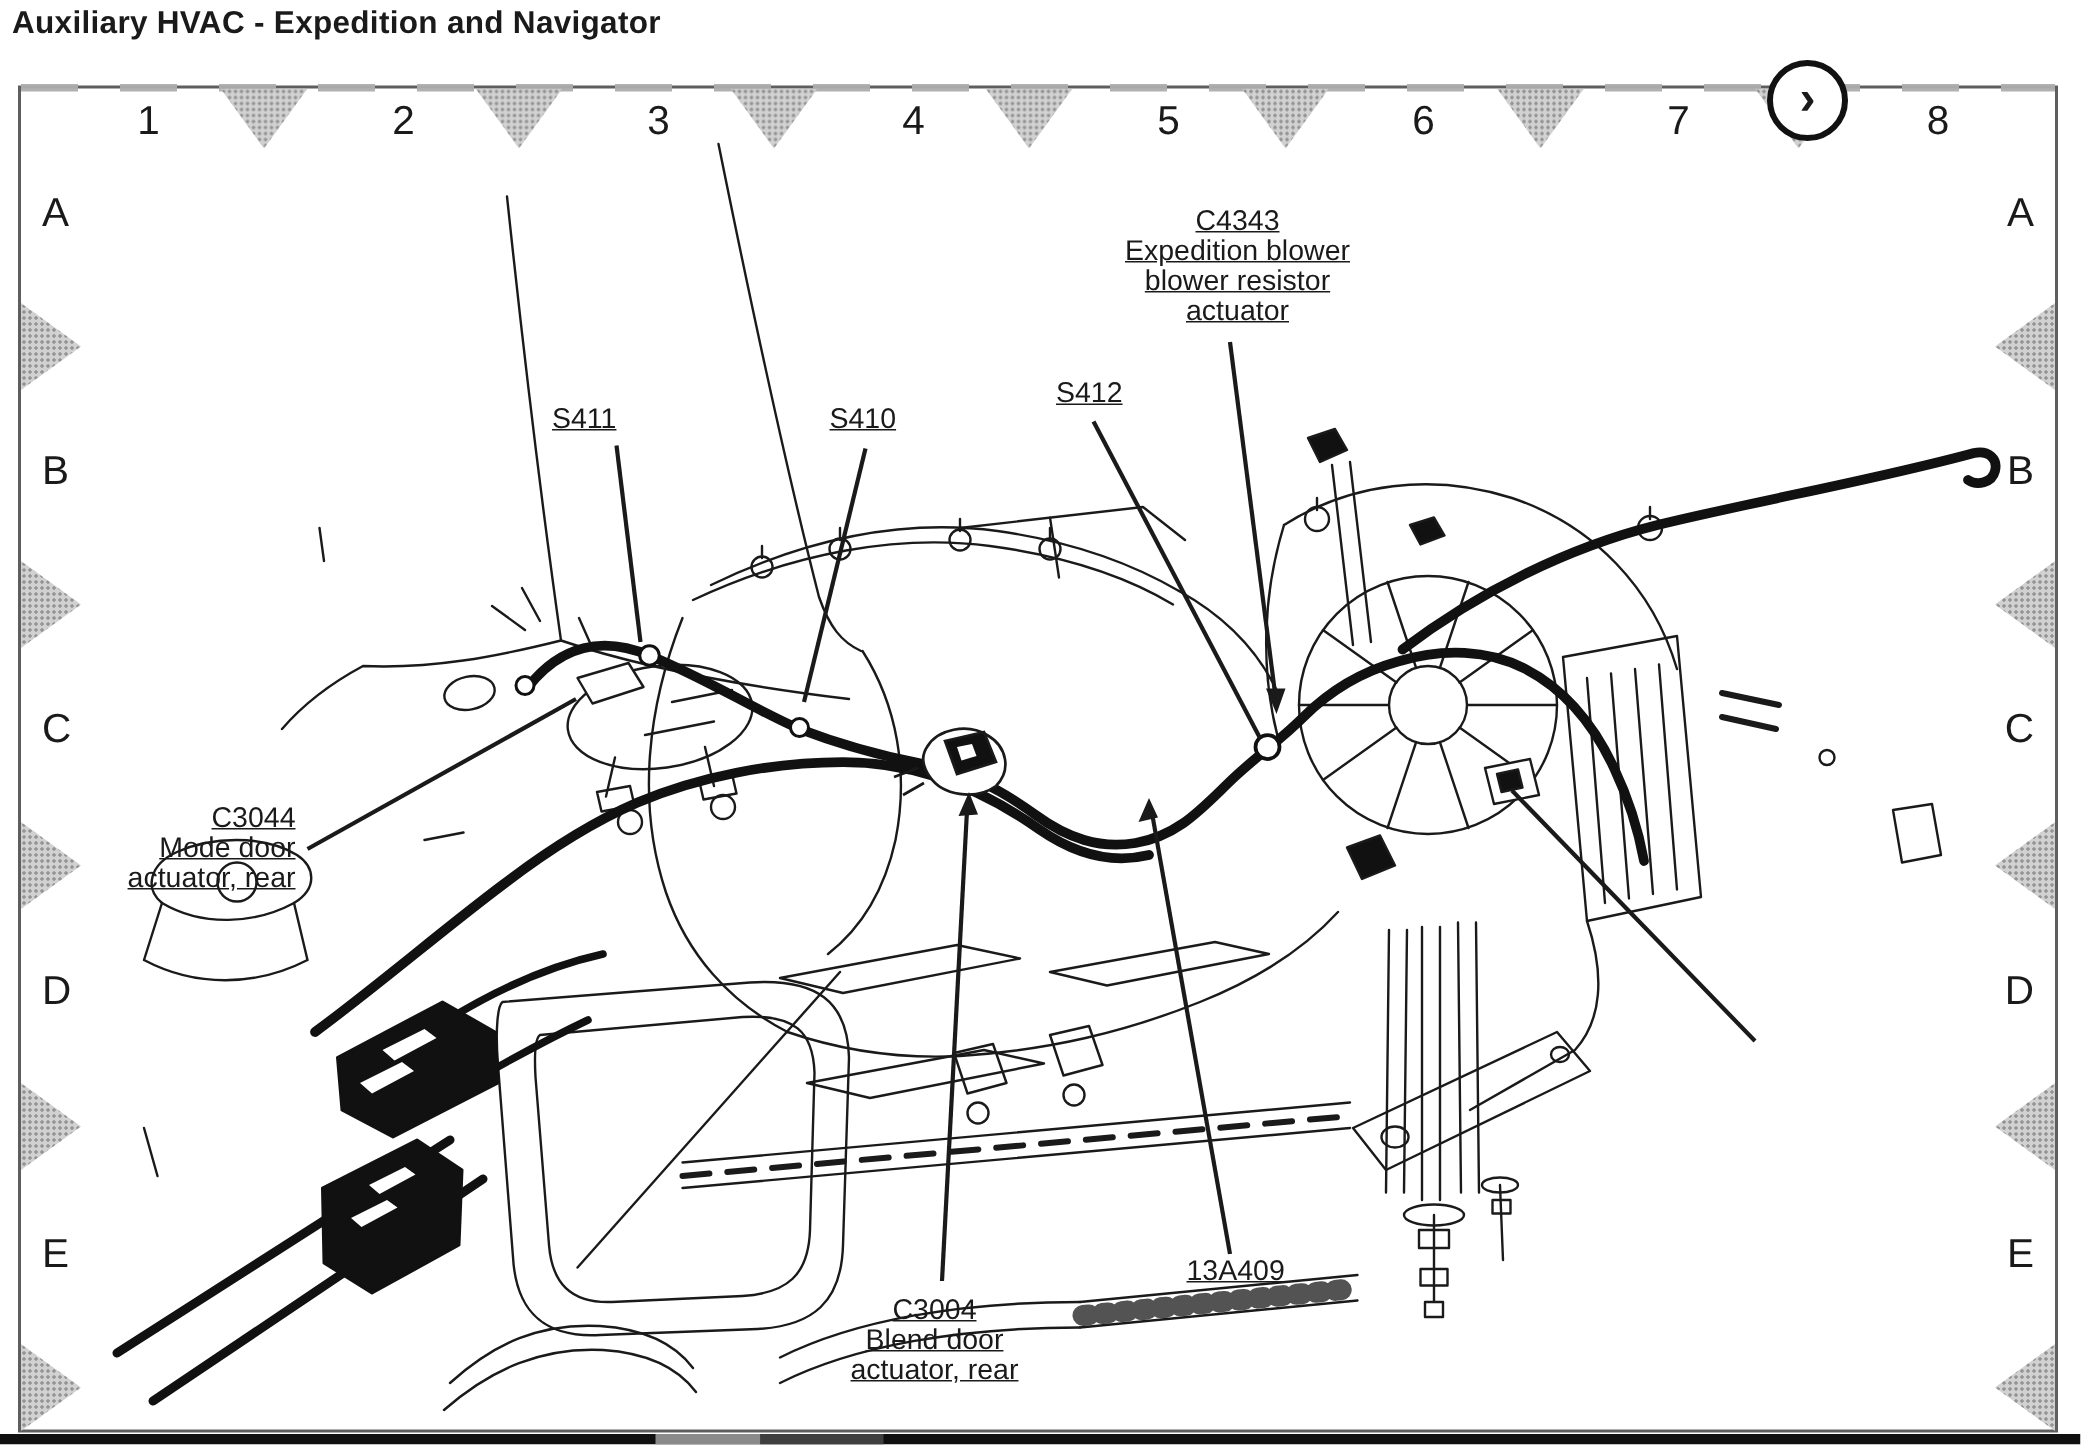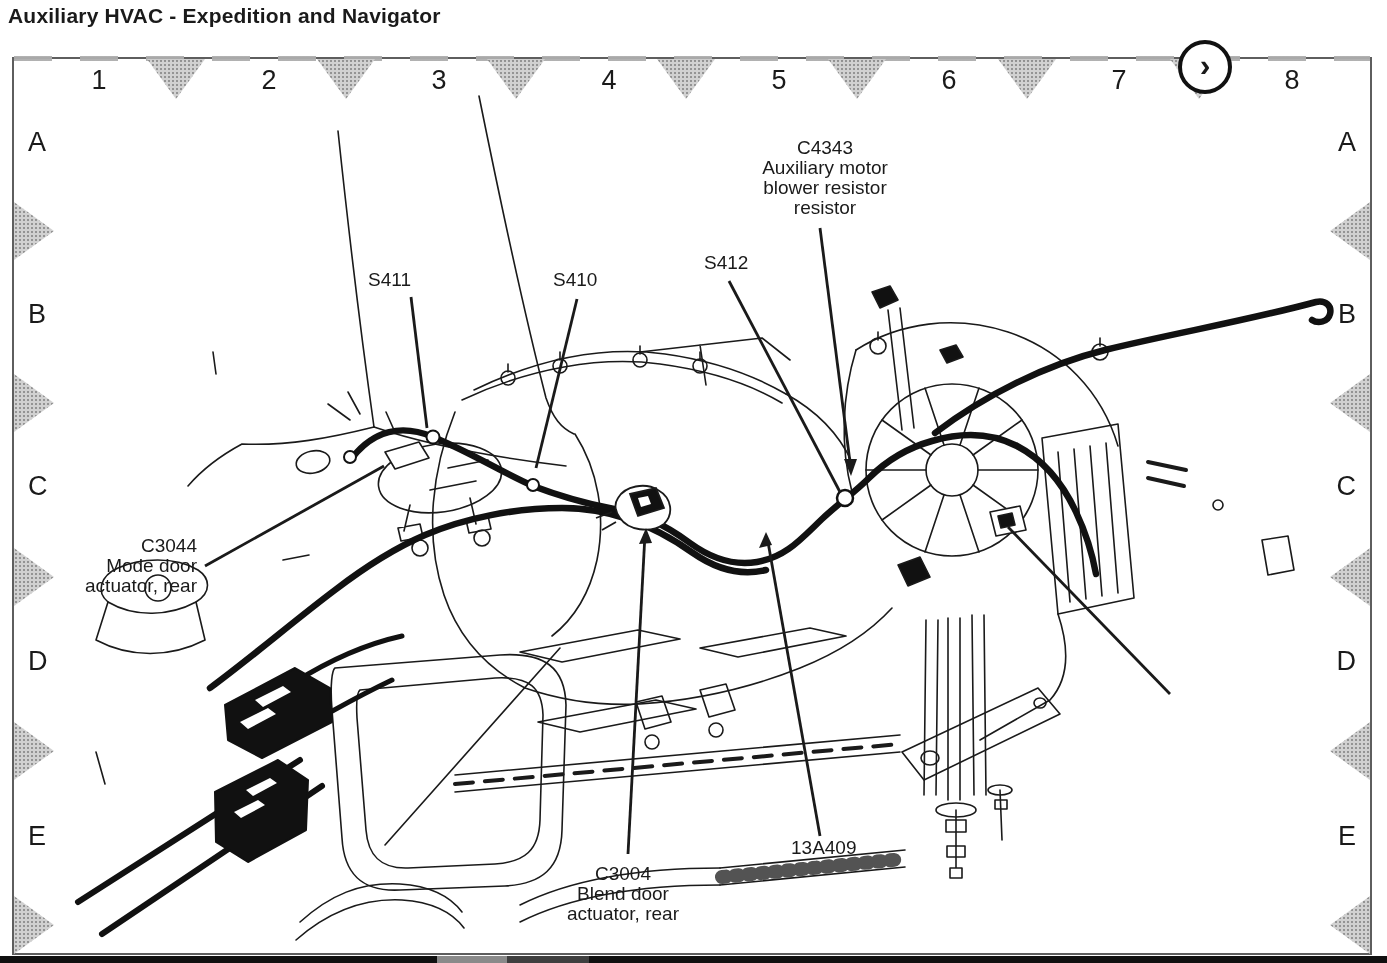--- a/index.html
+++ b/index.html
@@ -20,21 +20,21 @@
   .callout{font-size:19px;line-height:20px;white-space:nowrap;}
   .c-center{text-align:center;}
   .c-right{text-align:right;}
   #nav-circle{top:40px;right:-16px;width:46px;height:46px;border:4px solid #111;border-radius:50%;
     background:#fff;display:flex;align-items:center;justify-content:center;z-index:6;cursor:pointer;}
   #nav-circle span{font-size:32px;font-weight:bold;line-height:1;margin-top:-4px;}
   #scrollbar{left:0;top:956px;width:1387px;height:7px;background:#101010;z-index:5;}
   #scrollbar .thumb{position:absolute;left:437px;width:70px;top:0;height:7px;background:#8a8a8a;}
   #scrollbar .seg2{position:absolute;left:507px;width:82px;top:0;height:7px;background:#3f3f3f;}
   svg{position:absolute;left:0;top:0;z-index:2;}
-  .lbl{z-index:4;}
+  .lbl{z-index:4;text-decoration:underline;}
 </style>
 </head>
 <body>
 
 <div id="stage">
 
   <div id="title" class="abs">Auxiliary HVAC - Expedition and Navigator</div>
 
   <div id="nav-circle" class="abs">
     <span>›</span>
@@ -216,23 +216,23 @@
     </g>
     <g fill="#1a1a1a" stroke="none">
       <polygon points="851,476 844,459 857,459"></polygon>
       <polygon points="646,528 639,544 652,543"></polygon>
       <polygon points="766,532 759,548 772,545"></polygon>
     </g>
   </svg>
 
   <div class="abs callout c-center lbl" style="left:735px;top:138px;width:180px">
     <div>C4343</div>
-    <div>Auxiliary motor</div>
+    <div>Expedition blower</div>
     <div>blower resistor</div>
-    <div>resistor</div>
+    <div>actuator</div>
   </div>
   <div class="abs callout lbl" style="left:368px;top:270px">S411</div>
   <div class="abs callout lbl" style="left:553px;top:270px">S410</div>
   <div class="abs callout lbl" style="left:704px;top:253px">S412</div>
   <div class="abs callout c-right lbl" style="left:57px;top:536px;width:140px">
     <div>C3044</div>
     <div>Mode door</div>
     <div>actuator, rear</div>
   </div>
   <div class="abs callout c-center lbl" style="left:543px;top:864px;width:160px">

